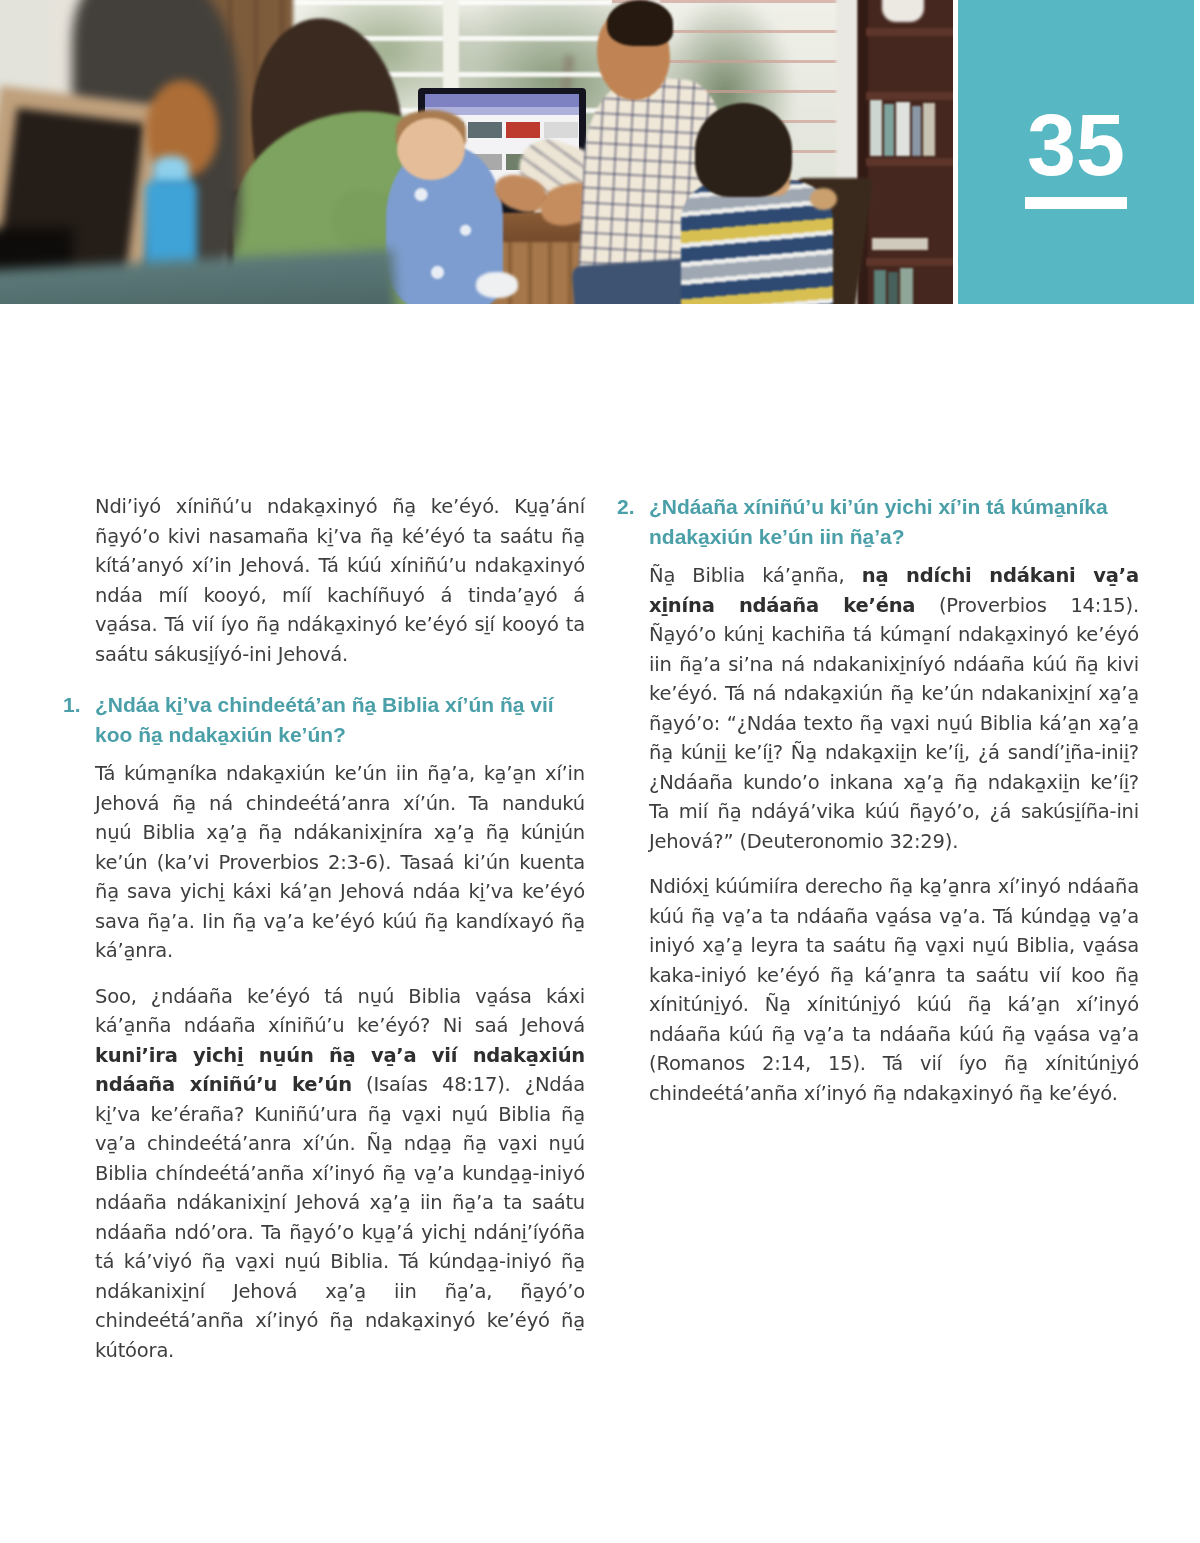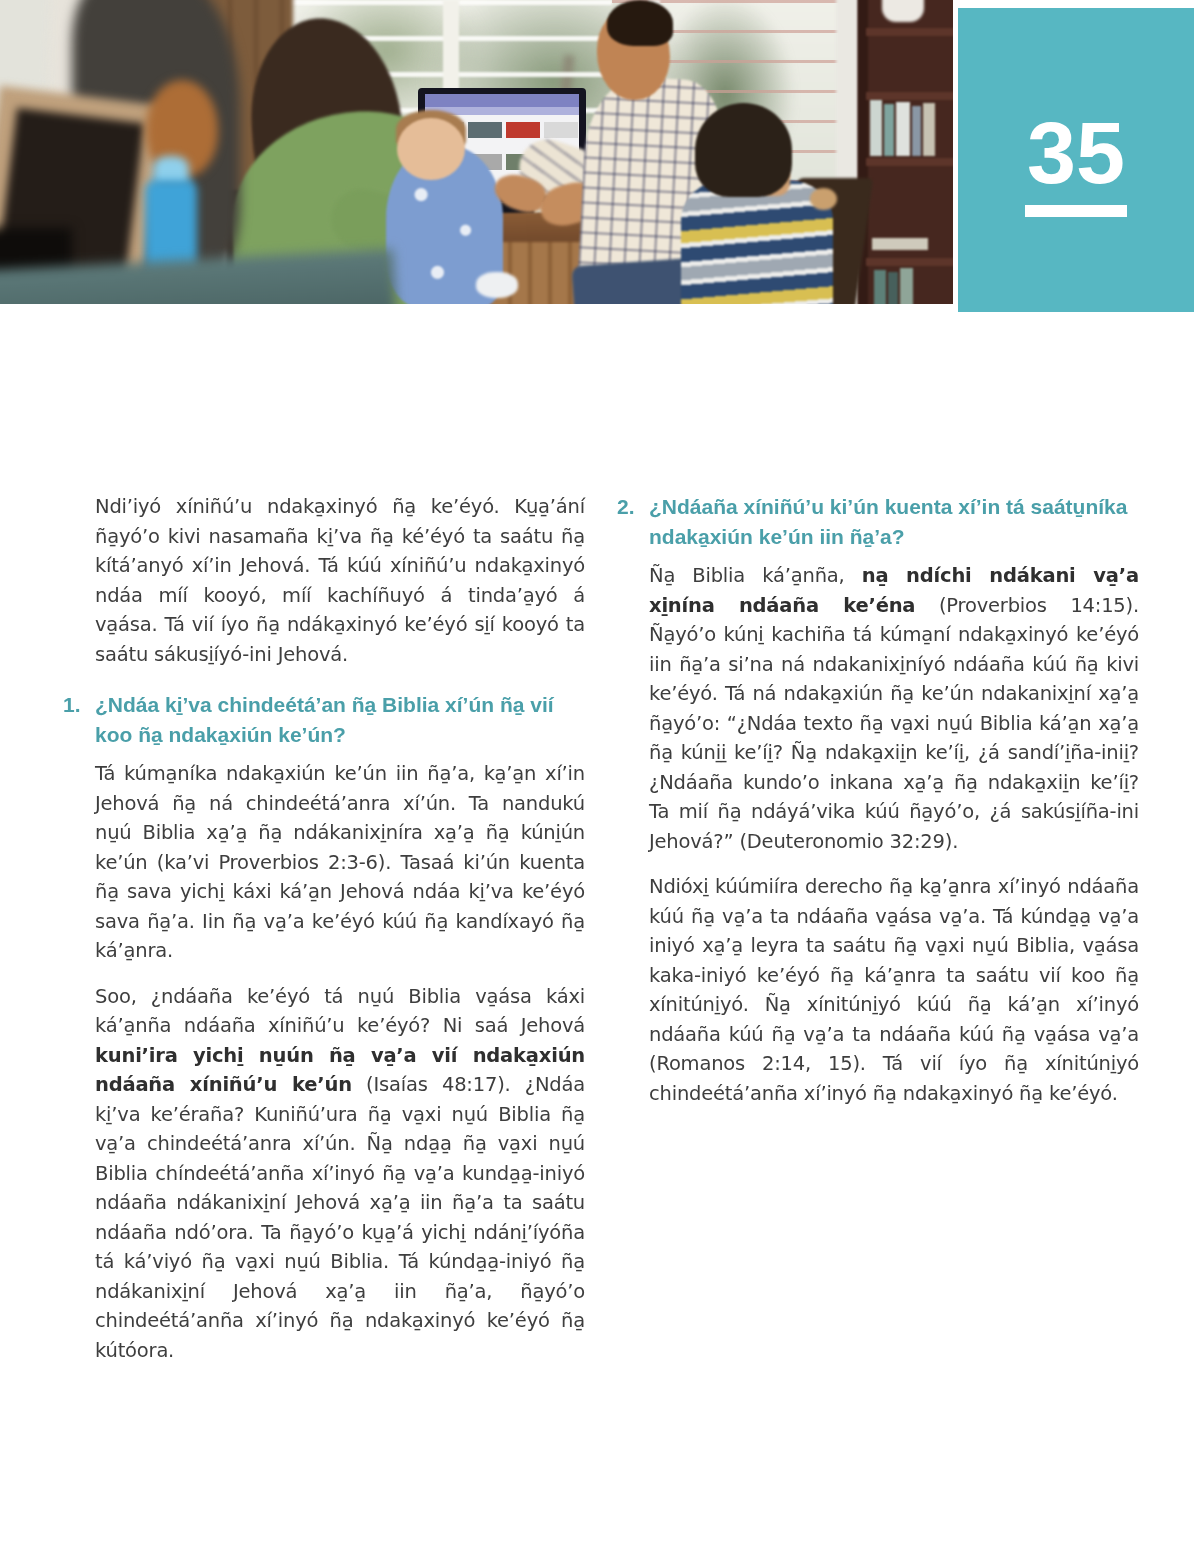--- a/index.html
+++ b/index.html
@@ -73,21 +73,21 @@
   .fg-dark{left:-20px;top:168px;width:140px;height:165px;background:#17130f;filter:blur(5px);}
   .fg-frame{left:-15px;top:95px;width:168px;height:232px;border:20px solid #bfa07c;background:#241d18;transform:rotate(7deg);filter:blur(4px);box-sizing:border-box;}
   .fg-teddy{left:146px;top:80px;width:72px;height:97px;background:#ad6d36;border-radius:50% 50% 45% 45%;filter:blur(5px);}
   .fg-cap{left:153px;top:156px;width:36px;height:30px;background:#8fd0ec;border-radius:40% 40% 0 0;filter:blur(4px);}
   .fg-bottle{left:145px;top:180px;width:52px;height:107px;background:#3fa3d8;border-radius:10px;filter:blur(4px);}
   .fg-corner{left:-20px;top:228px;width:92px;height:112px;background:#0e0c0a;filter:blur(6px);}
   .fg-book{left:-30px;top:260px;width:425px;height:75px;background:linear-gradient(180deg,#5d7a7a,#47605f);transform:rotate(-3deg);filter:blur(6px);}
 
   
   .numbox{position:absolute;left:958px;top:0;width:236px;height:304px;background:var(--accent);
-          display:flex;flex-direction:column;align-items:center;justify-content:center;margin-top:8px;}
+          display:flex;flex-direction:column;align-items:center;justify-content:center;}
   .numbox .num{font-family:"Liberation Sans",sans-serif;font-weight:700;font-size:88px;line-height:1;
                color:#ffffff;transform:translateY(6px);}
   .numbox .bar{width:102px;height:12px;background:#ffffff;margin-top:14px;}
 
   
   .title{position:absolute;left:70px;top:340px;width:575px;
          font-family:"Liberation Sans",sans-serif;font-weight:700;font-size:45px;line-height:57px;
          letter-spacing:-0.5px;color:var(--title-ink);}
   .columns{position:absolute;left:63px;top:492px;width:1076px;display:flex;gap:32px;}
   .col{width:522px;}
@@ -194,20 +194,20 @@
       <div class="question">
         <span class="qnum">1.</span>
         <span class="qtext">¿Ndáa ki̱’va chindeétá’an ña̱ Biblia xí’ún ña̱ vií koo ña̱ ndaka̱xiún ke’ún?</span>
       </div>
       <p class="para"><span>Tá kúma̱níka ndaka̱xiún ke’ún iin ña̱’a, ka̱’a̱n xí’in Jehová ña̱ ná chindeétá’anra xí’ún. Ta nandukú nu̱ú Biblia xa̱’a̱ ña̱ ndákanixi̱níra xa̱’a̱ ña̱ kúni̱ún ke’ún (ka’vi Proverbios 2:3-6). Tasaá ki’ún kuenta ña̱ sava yichi̱ káxi ká’a̱n Jehová ndáa ki̱’va ke’éyó sava ña̱’a. Iin ña̱ va̱’a ke’éyó kúú ña̱ kandíxayó ña̱ ká’a̱nra.</span></p>
       <p class="para"><span>Soo, ¿ndáaña ke’éyó tá nu̱ú Biblia va̱ása káxi ká’a̱nña ndáaña xíniñú’u ke’éyó? Ni saá Jehová </span><span class="run-bold">kuni’ira yichi̱ nu̱ún ña̱ va̱’a vií ndaka̱xiún ndáaña xíniñú’u ke’ún</span><span> (Isaías 48:17). ¿Ndáa ki̱’va ke’éraña? Kuniñú’ura ña̱ va̱xi nu̱ú Biblia ña̱ va̱’a chindeétá’anra xí’ún. Ña̱ nda̱a̱ ña̱ va̱xi nu̱ú Biblia chíndeétá’anña xí’inyó ña̱ va̱’a kunda̱a̱-iniyó ndáaña ndákanixi̱ní Jehová xa̱’a̱ iin ña̱’a ta saátu ndáaña ndó’ora. Ta ña̱yó’o ku̱a̱’á yichi̱ ndáni̱’íyóña tá ká’viyó ña̱ va̱xi nu̱ú Biblia. Tá kúnda̱a̱-iniyó ña̱ ndákanixi̱ní Jehová xa̱’a̱ iin ña̱’a, ña̱yó’o chindeétá’anña xí’inyó ña̱ ndaka̱xinyó ke’éyó ña̱ kútóora.</span></p>
     </div>
     <div class="col">
       <div class="question first">
         <span class="qnum">2.</span>
-        <span class="qtext">¿Ndáaña xíniñú’u ki’ún kuenta xí’in tá saátu̱níka ndaka̱xiún ke’ún iin ña̱’a?</span>
+        <span class="qtext">¿Ndáaña xíniñú’u ki’ún yichi xí’in tá kúma̱níka ndaka̱xiún ke’ún iin ña̱’a?</span>
       </div>
       <p class="para"><span>Ña̱ Biblia ká’a̱nña, </span><span class="run-bold">na̱ ndíchi ndákani va̱’a xi̱nína ndáaña ke’éna</span><span> (Proverbios 14:15). Ña̱yó’o kúni̱ kachiña tá kúma̱ní ndaka̱xinyó ke’éyó iin ña̱’a si’na ná ndakanixi̱níyó ndáaña kúú ña̱ kivi ke’éyó. Tá ná ndaka̱xiún ña̱ ke’ún ndakanixi̱ní xa̱’a̱ ña̱yó’o: “¿Ndáa texto ña̱ va̱xi nu̱ú Biblia ká’a̱n xa̱’a̱ ña̱ kúni̱i̱ ke’íi̱? Ña̱ ndaka̱xii̱n ke’íi̱, ¿á sandí’i̱ña-inii̱? ¿Ndáaña kundo’o inkana xa̱’a̱ ña̱ ndaka̱xii̱n ke’íi̱? Ta mií ña̱ ndáyá’vika kúú ña̱yó’o, ¿á sakúsi̱íña-ini Jehová?” (Deuteronomio 32:29).</span></p>
       <p class="para"><span>Ndióxi̱ kúúmiíra derecho ña̱ ka̱’a̱nra xí’inyó ndáaña kúú ña̱ va̱’a ta ndáaña va̱ása va̱’a. Tá kúnda̱a̱ va̱’a iniyó xa̱’a̱ leyra ta saátu ña̱ va̱xi nu̱ú Biblia, va̱ása kaka-iniyó ke’éyó ña̱ ká’a̱nra ta saátu vií koo ña̱ xínitúni̱yó. Ña̱ xínitúni̱yó kúú ña̱ ká’a̱n xí’inyó ndáaña kúú ña̱ va̱’a ta ndáaña kúú ña̱ va̱ása va̱’a (Romanos 2:14, 15). Tá vií íyo ña̱ xínitúni̱yó chindeétá’anña xí’inyó ña̱ ndaka̱xinyó ña̱ ke’éyó.</span></p>
     </div>
   </div>
 
 </div>
 
 </body></html>

